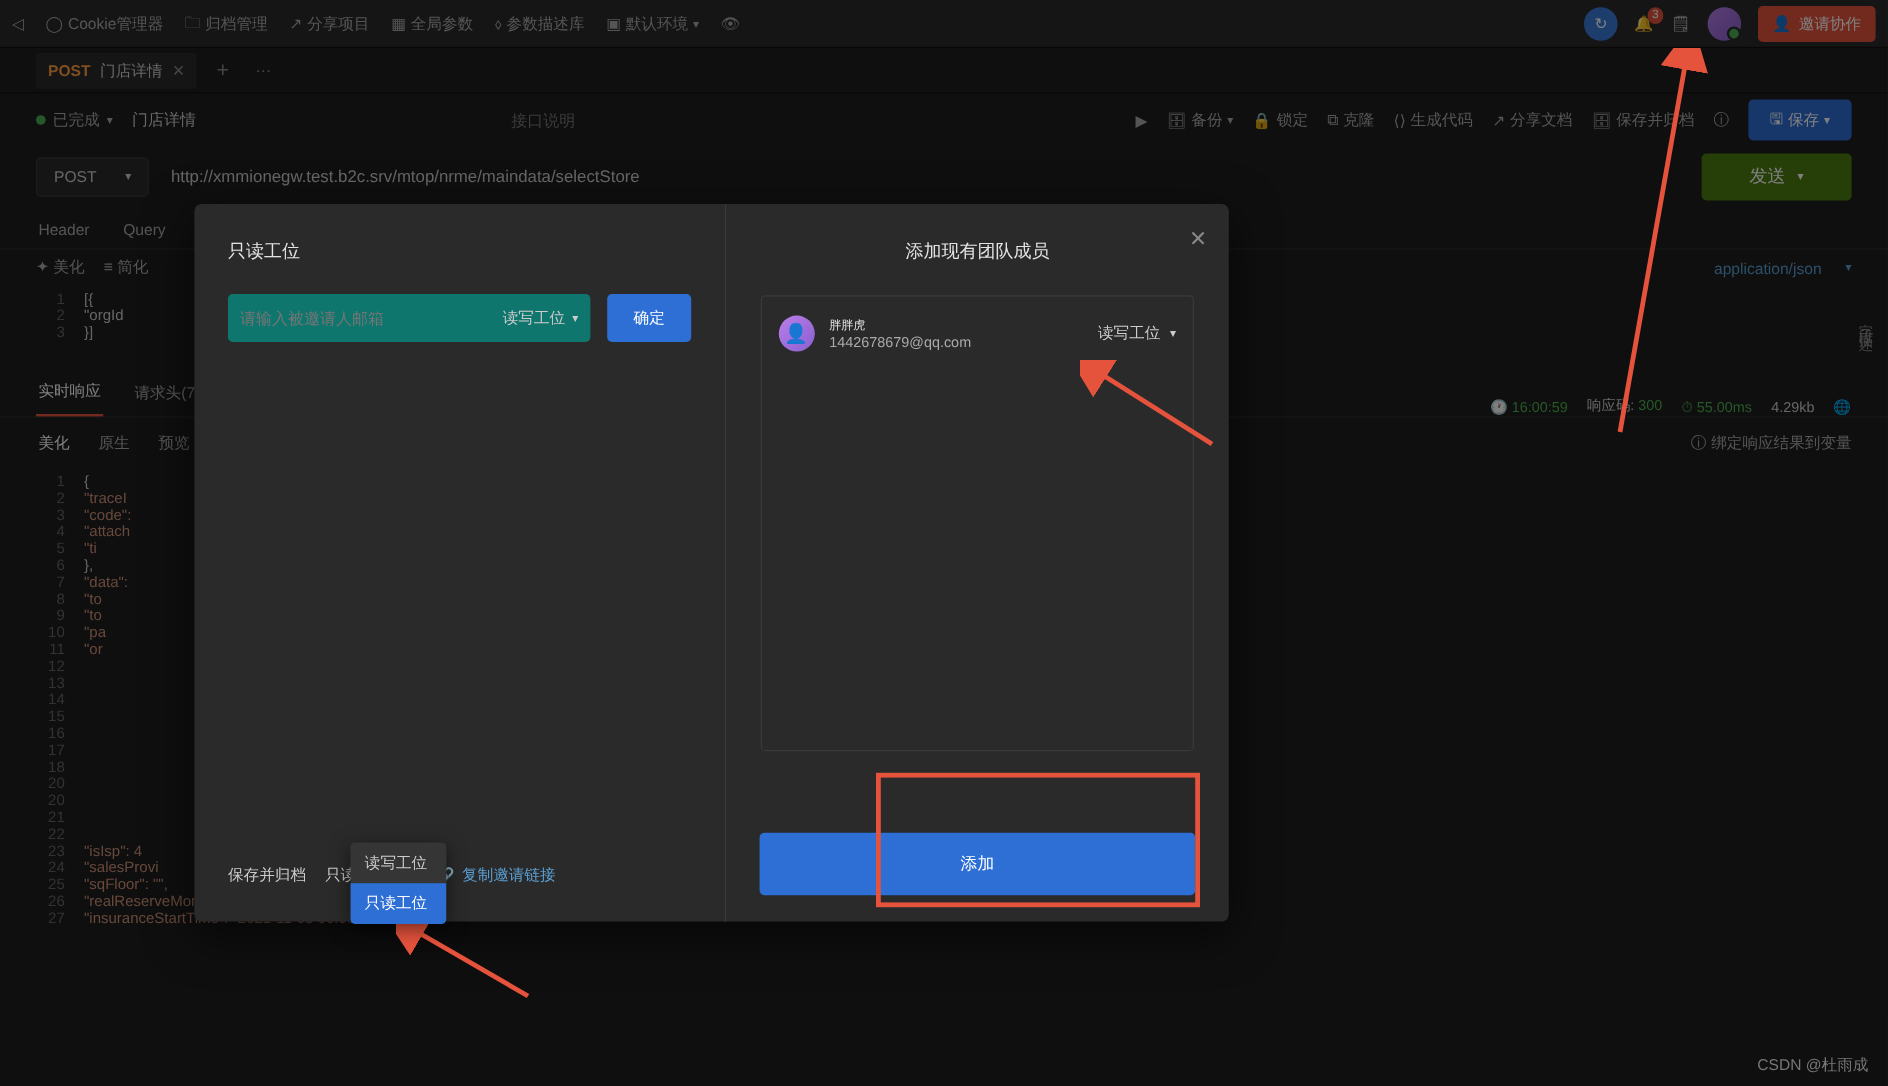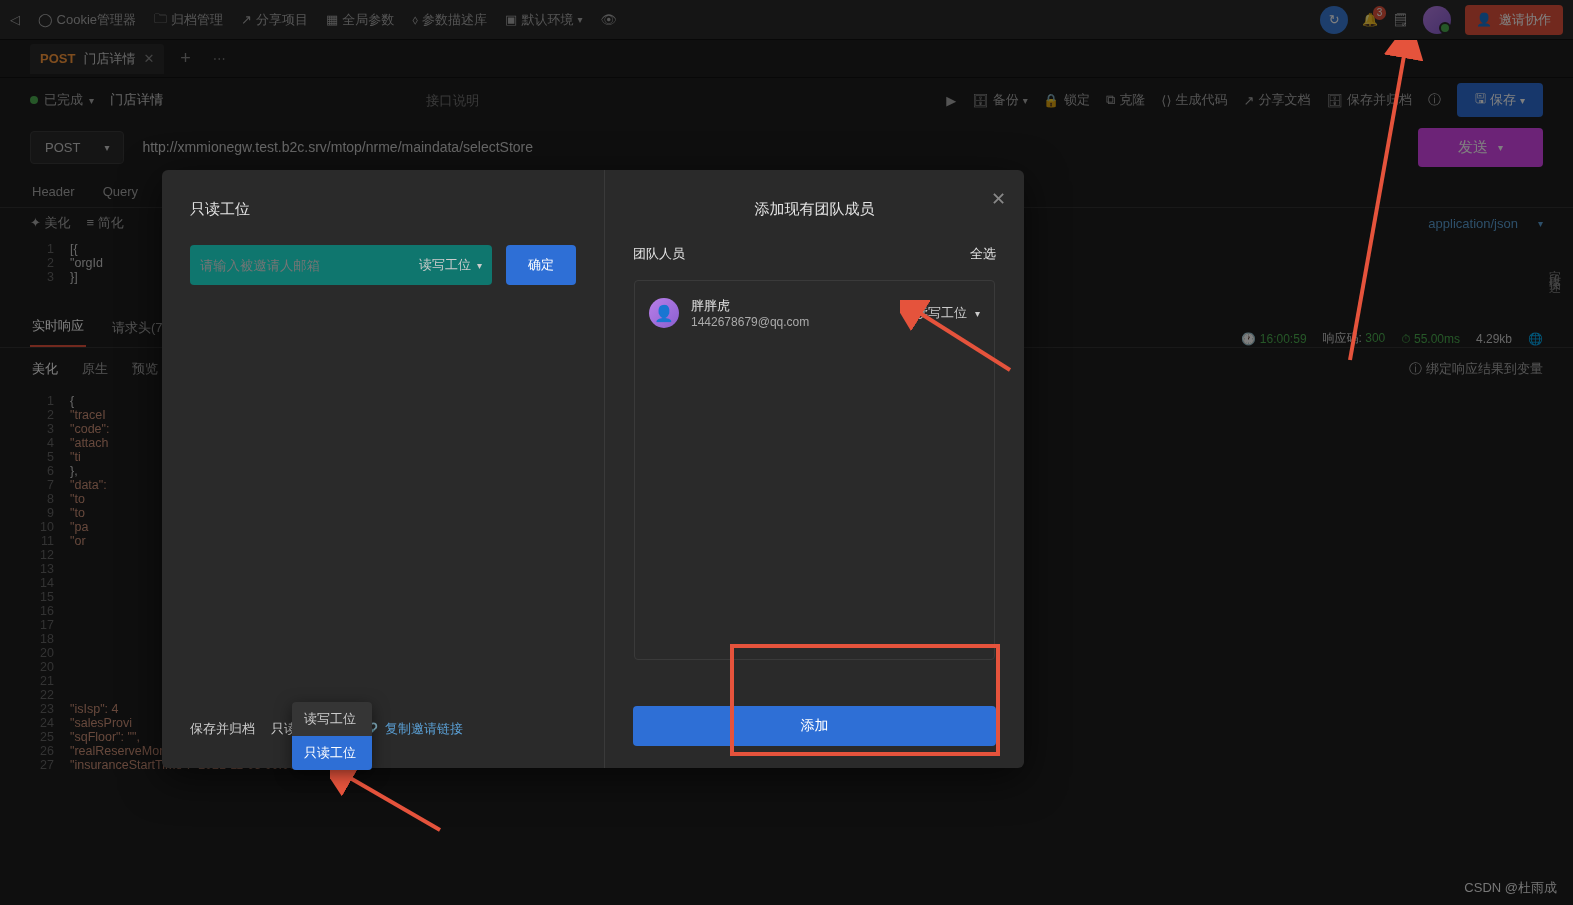--- a/index.html
+++ b/index.html
@@ -23,21 +23,21 @@
 .api-row { height:44px; display:flex; align-items:center; padding:0 30px; gap:16px; background:#1e1e1e; }
 .status-pill { display:flex; align-items:center; gap:6px; color:#aaa; }
 .status-dot { width:8px; height:8px; border-radius:50%; background:#4caf50; }
 .api-name-input { background:transparent; border:none; color:#ccc; outline:none; width:300px; }
 .api-actions { margin-left:auto; display:flex; align-items:center; gap:16px; color:#aaa; }
 .api-actions > span { cursor:pointer; display:flex; align-items:center; gap:4px; }
 .save-btn { background:#2e6fd6; color:#fff; padding:6px 18px; border-radius:4px; display:flex; align-items:center; gap:6px; cursor:pointer; }
 .url-row { height:50px; display:flex; align-items:center; padding:0 30px; gap:10px; }
 .method-select { background:#2a2a2a; border:1px solid #3a3a3a; color:#ccc; padding:8px 14px; border-radius:4px; display:flex; align-items:center; gap:24px; cursor:pointer; }
 .url-input { flex:1; background:transparent; border:none; color:#ccc; outline:none; font-size:14px; padding:8px; }
-.send-btn { background:#d946ef; color:#fff; padding:10px 40px; border-radius:4px; display:flex; align-items:center; gap:10px; cursor:pointer; font-size:15px; }
+.send-btn { background:#4d7c0f; color:#fff; padding:10px 40px; border-radius:4px; display:flex; align-items:center; gap:10px; cursor:pointer; font-size:15px; }
 .req-tabs { display:flex; padding:0 30px; gap:24px; border-bottom:1px solid #333; height:36px; align-items:flex-end; }
 .req-tab { padding:8px 2px; color:#aaa; cursor:pointer; }
 .req-tab.active { color:#fff; border-bottom:2px solid #2e6fd6; }
 .body-toolbar { display:flex; padding:6px 30px; gap:16px; color:#aaa; align-items:center; }
 .body-toolbar .right { margin-left:auto; color:#5a9fd4; }
 .code-area { padding:4px 30px; font-family:Consolas,monospace; font-size:12.5px; color:#ccc; }
 .code-line { display:flex; }
 .ln { width:40px; text-align:right; color:#666; padding-right:16px; user-select:none; }
 .side-label { position:absolute; right:10px; top:260px; writing-mode:vertical-lr; color:#888; font-size:12px; letter-spacing:4px; }
 .resp-tabs { display:flex; padding:0 30px; gap:24px; border-bottom:1px solid #333; height:40px; align-items:flex-end; margin-top:20px; }
@@ -68,24 +68,24 @@
 .dropdown { position:absolute; bottom:-32px; left:102px; width:80px; background:#353535; border-radius:4px; overflow:hidden; box-shadow:0 4px 16px rgba(0,0,0,0.5); z-index:5; }
 .dropdown-item { padding:8px 12px; color:#ccc; cursor:pointer; font-size:13px; }
 .dropdown-item.sel { background:#2e6fd6; color:#fff; }
 .team-header { display:flex; justify-content:space-between; padding:0 28px 16px; color:#e4e4e4; }
 .select-all { cursor:pointer; }
 .member-list { flex:1; padding:0 28px; border:1px solid transparent; }
 .member-box { border:1px solid #3a3a3a; border-radius:4px; padding:16px 14px; height:380px; }
 .member { display:flex; align-items:center; gap:12px; }
 .member-av { width:30px; height:30px; border-radius:50%; background:linear-gradient(135deg,#b97fe8,#8a5fd0); display:flex; align-items:center; justify-content:center; color:#fff; font-size:16px; }
 .member-info { flex:1; }
-.member-name { color:#e4e4e4; font-size:13px; }
+.member-name { color:#e4e4e4; font-size:10px; }
 .member-email { color:#aaa; font-size:12px; }
 .member-role { color:#ccc; display:flex; align-items:center; gap:8px; cursor:pointer; }
-.add-btn { margin:20px 28px 0; background:#2e6fd6; color:#fff; height:40px; border-radius:4px; display:flex; align-items:center; justify-content:center; cursor:pointer; font-size:14px; }
+.add-btn { margin:20px 28px 0; background:#2e6fd6; color:#fff; height:52px; border-radius:4px; display:flex; align-items:center; justify-content:center; cursor:pointer; font-size:14px; }
 .red-box { position:absolute; border:4px solid #e5533c; pointer-events:none; }
 .arrow-svg { position:absolute; pointer-events:none; }
 .watermark { position:absolute; bottom:8px; right:16px; color:#777; font-size:13px; }
 .chev { font-size:10px; }
 </style>
 </head>
 <body>
 
 <div class="topbar">
   <div class="topbar-left">
@@ -353,24 +353,20 @@
         </span>
       <div class="dropdown">
         <div class="dropdown-item">读写工位</div>
         <div class="dropdown-item sel">只读工位</div>
       </div>
     </div>
   </div>
   <div class="modal-right">
     <div class="modal-title" style="text-align:center">添加现有团队成员</div>
     <span class="modal-close">✕</span>
-    <div class="team-header">
-      <span>团队人员</span>
-      <span class="select-all">全选</span>
-    </div>
     <div class="member-list">
       <div class="member-box">
         <div class="member">
           <div class="member-av">👤</div>
           <div class="member-info">
             <div class="member-name">胖胖虎</div>
             <div class="member-email">1442678679@qq.com</div>
           </div>
           <div class="member-role">
               <span>读写工位</span> 

